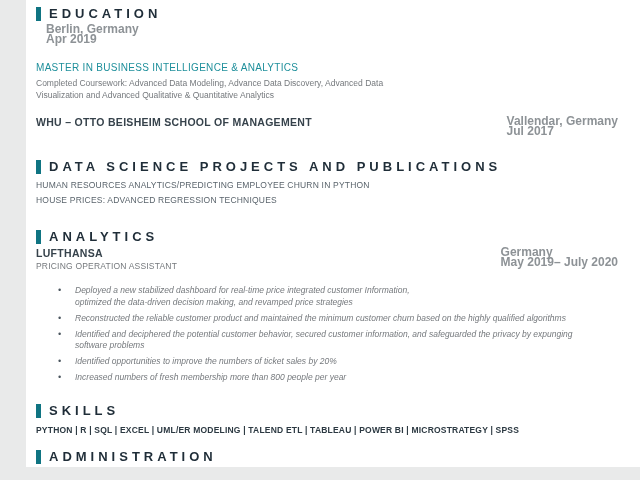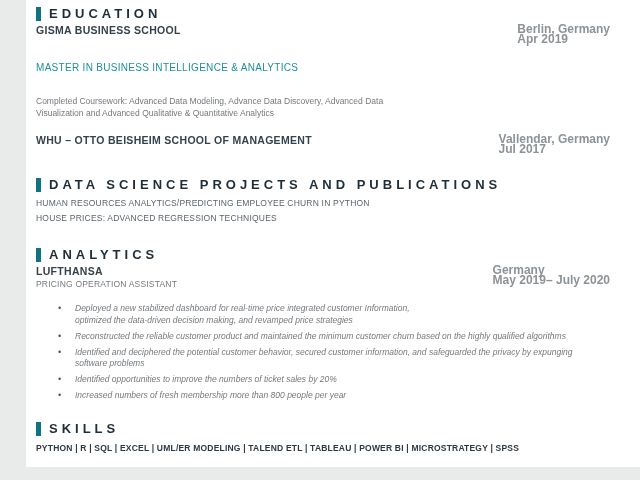--- a/index.html
+++ b/index.html
@@ -8,21 +8,21 @@
     font-family: "Liberation Sans", sans-serif;
     background: var(--canvas-bg, #e9eaea);
     overflow: hidden;
     position: relative;
   }
   .canvas { position: absolute; inset: 0; }
   .page {
     position: absolute;
     left: 26px; top: 0; right: 0; bottom: 13px;
     background: var(--page-bg, #ffffff);
-    padding: 7px 30px 0 10px;
+    padding: 7px 22px 0 10px;
     overflow: hidden;
   }
   .sec-heading { display: flex; align-items: center; gap: 8px; }
   .sec-heading .bar {
     width: 5px; height: 14px;
     background: var(--accent, #0f7482);
     flex: 0 0 auto;
   }
   .sec-heading h2 {
     font-size: 13px; font-weight: bold;
@@ -42,21 +42,21 @@
     font-size: 12px; color: var(--muted, #8d9296);
     line-height: 9.5px; flex: 0 0 auto; padding-left: 10px; font-weight: bold;
   }
   .degree {
     margin-top: 19px;
     font-size: 10px; letter-spacing: 0.3px;
     color: var(--degree, #1e8f9b);
     line-height: 10px;
   }
   .details {
-    margin-top: 23px;
+    margin-top: 5px;
     font-size: 8.5px; color: var(--body-text, #75797d);
     line-height: 11.5px; max-width: 412px;
     white-space: pre-line;
   }
   .entry-1 { margin-top: 4px; }
   .entry-2 { margin-top: 16px; }
   .sec-projects { margin-top: 24px; }
   .proj-list { margin-top: 7px; }
   .proj-item {
     font-size: 8.5px; color: #5a646c;
@@ -103,21 +103,20 @@
 <div class="canvas">
   <div class="page">
 
     <div class="sec-heading">
       <span class="bar"></span>
       <h2>EDUCATION</h2>
     </div>
 
     <div class="entry entry-1">
       <div class="row">
-        <div class="org">GISMA BUSINESS SCHOOL</div>
         <div class="meta">
           <div>Berlin, Germany</div>
           <div>Apr 2019</div>
         </div>
       </div>
       <div class="degree">MASTER IN BUSINESS INTELLIGENCE &amp; ANALYTICS</div>
       <p class="details">Completed Coursework: Advanced Data Modeling, Advance Data Discovery, Advanced Data
 Visualization and Advanced Qualitative &amp; Quantitative Analytics</p>
     </div>
 

